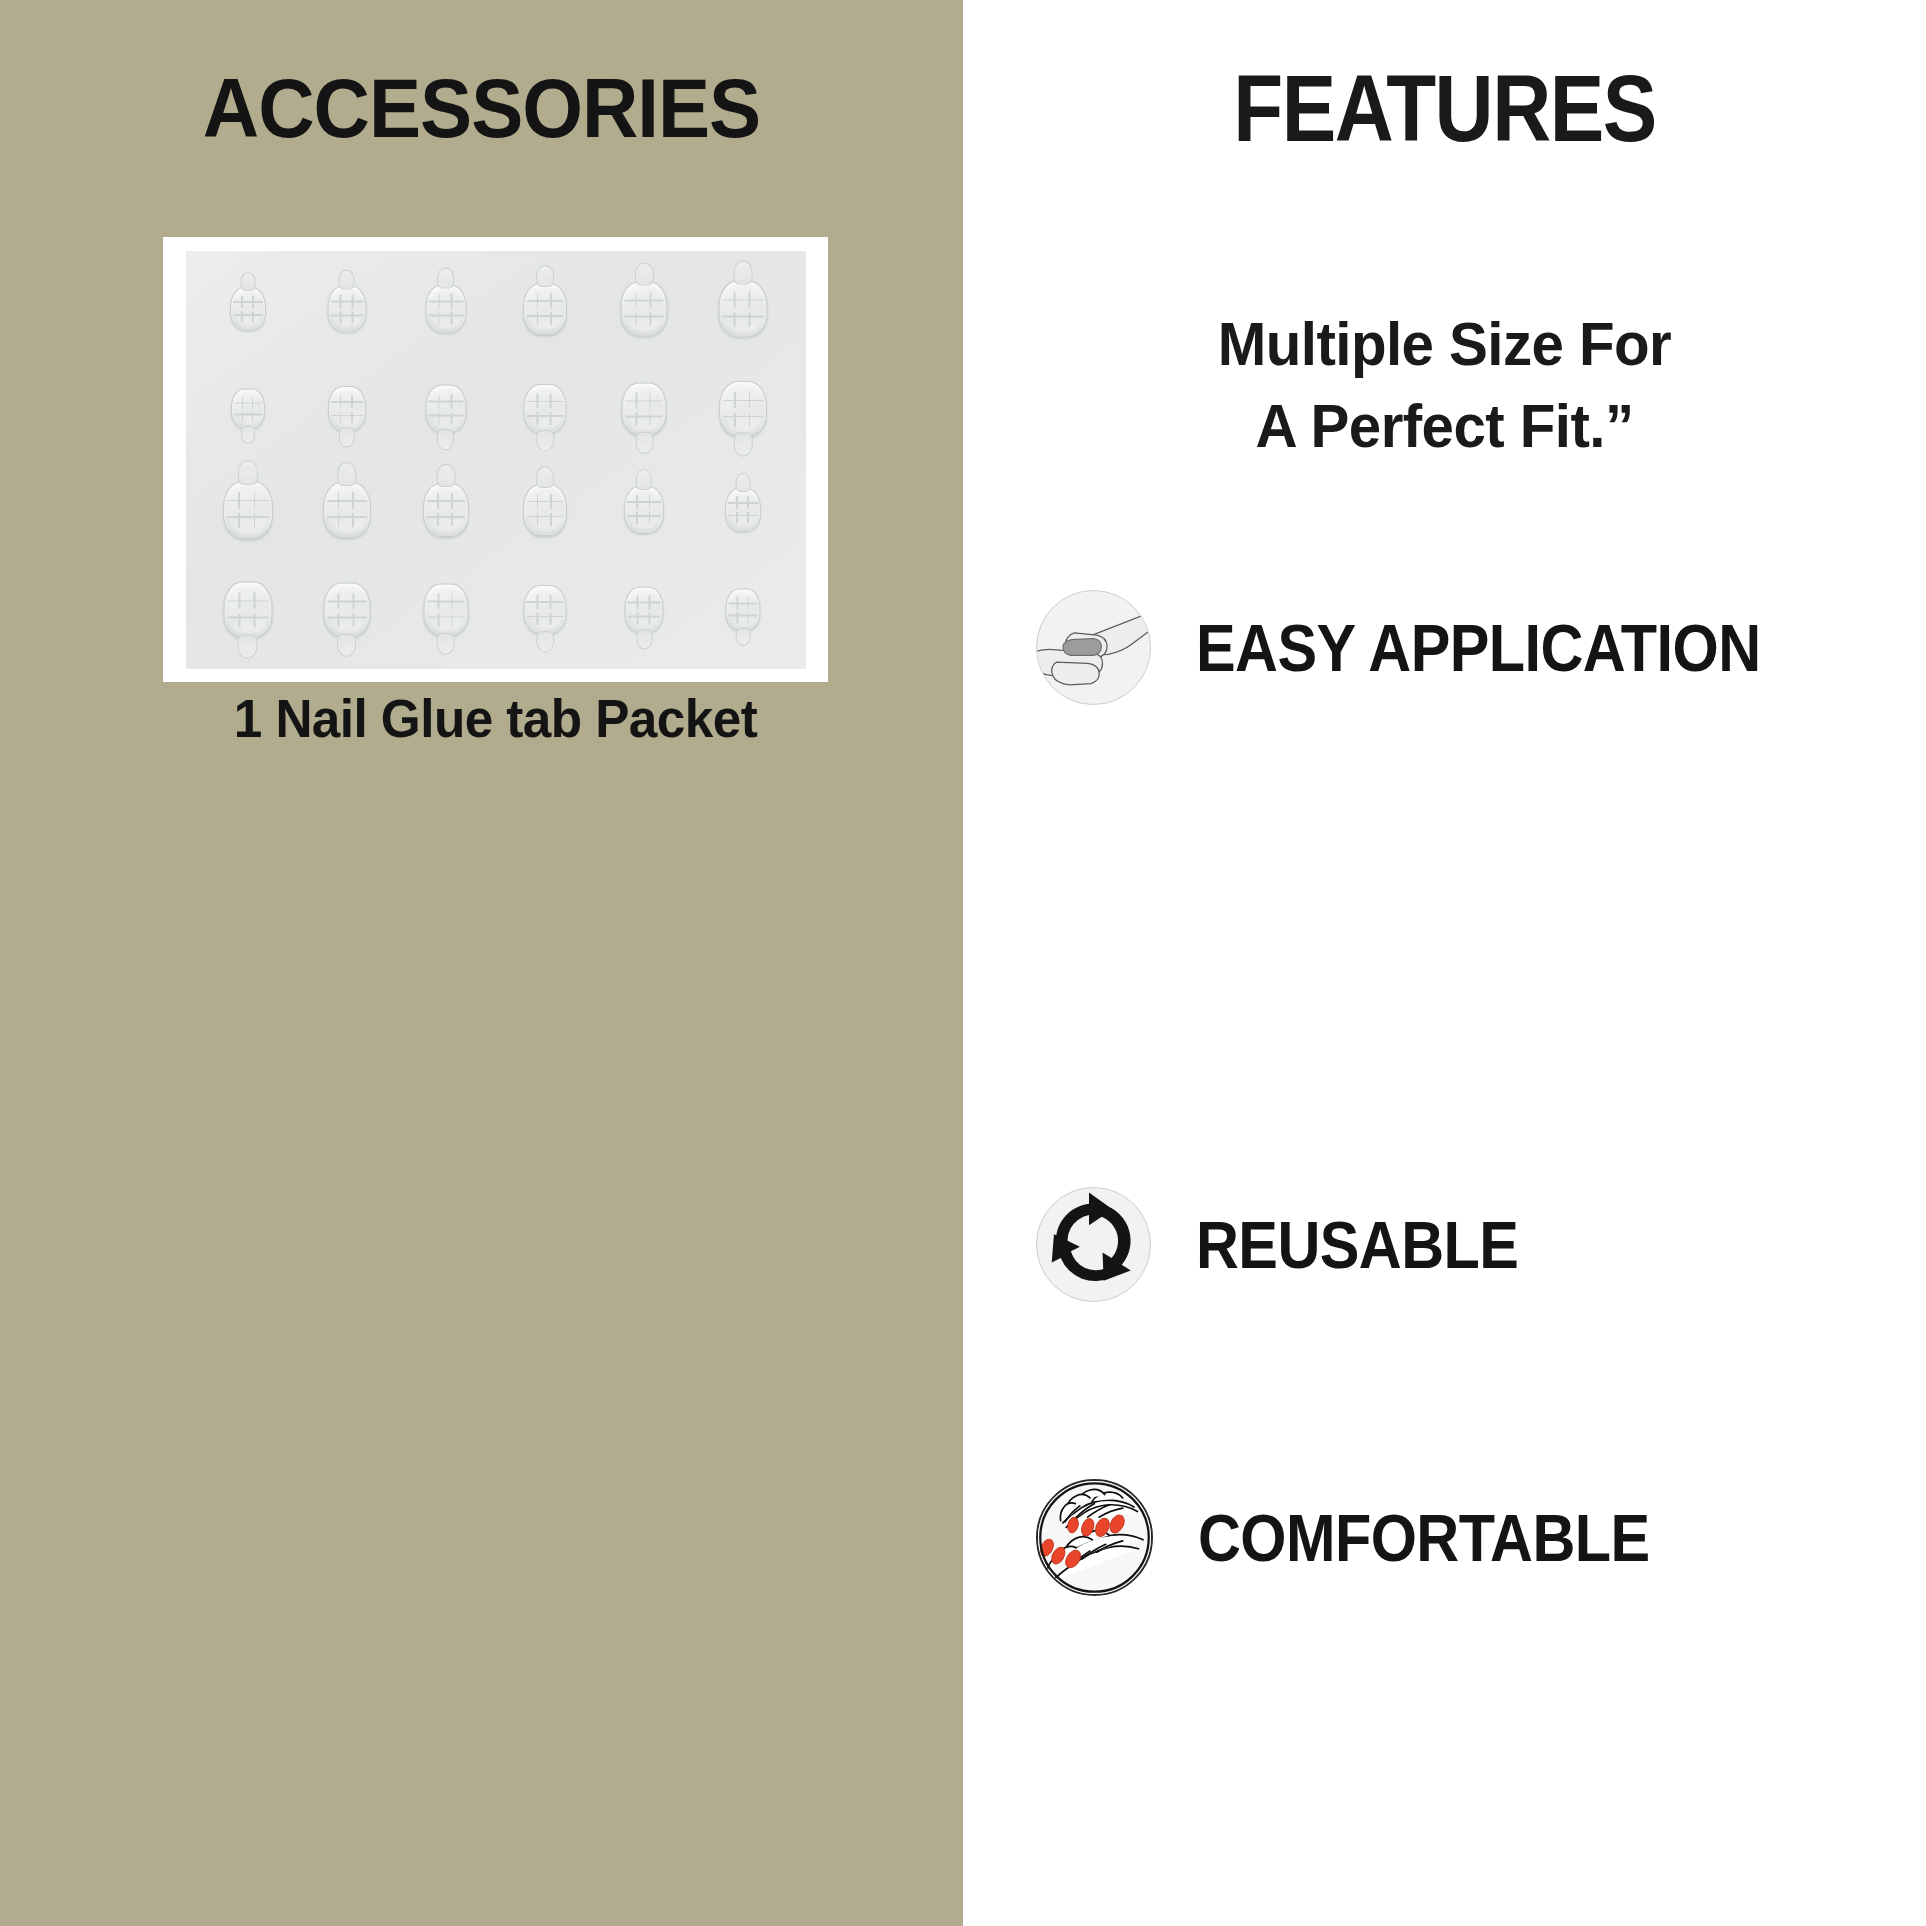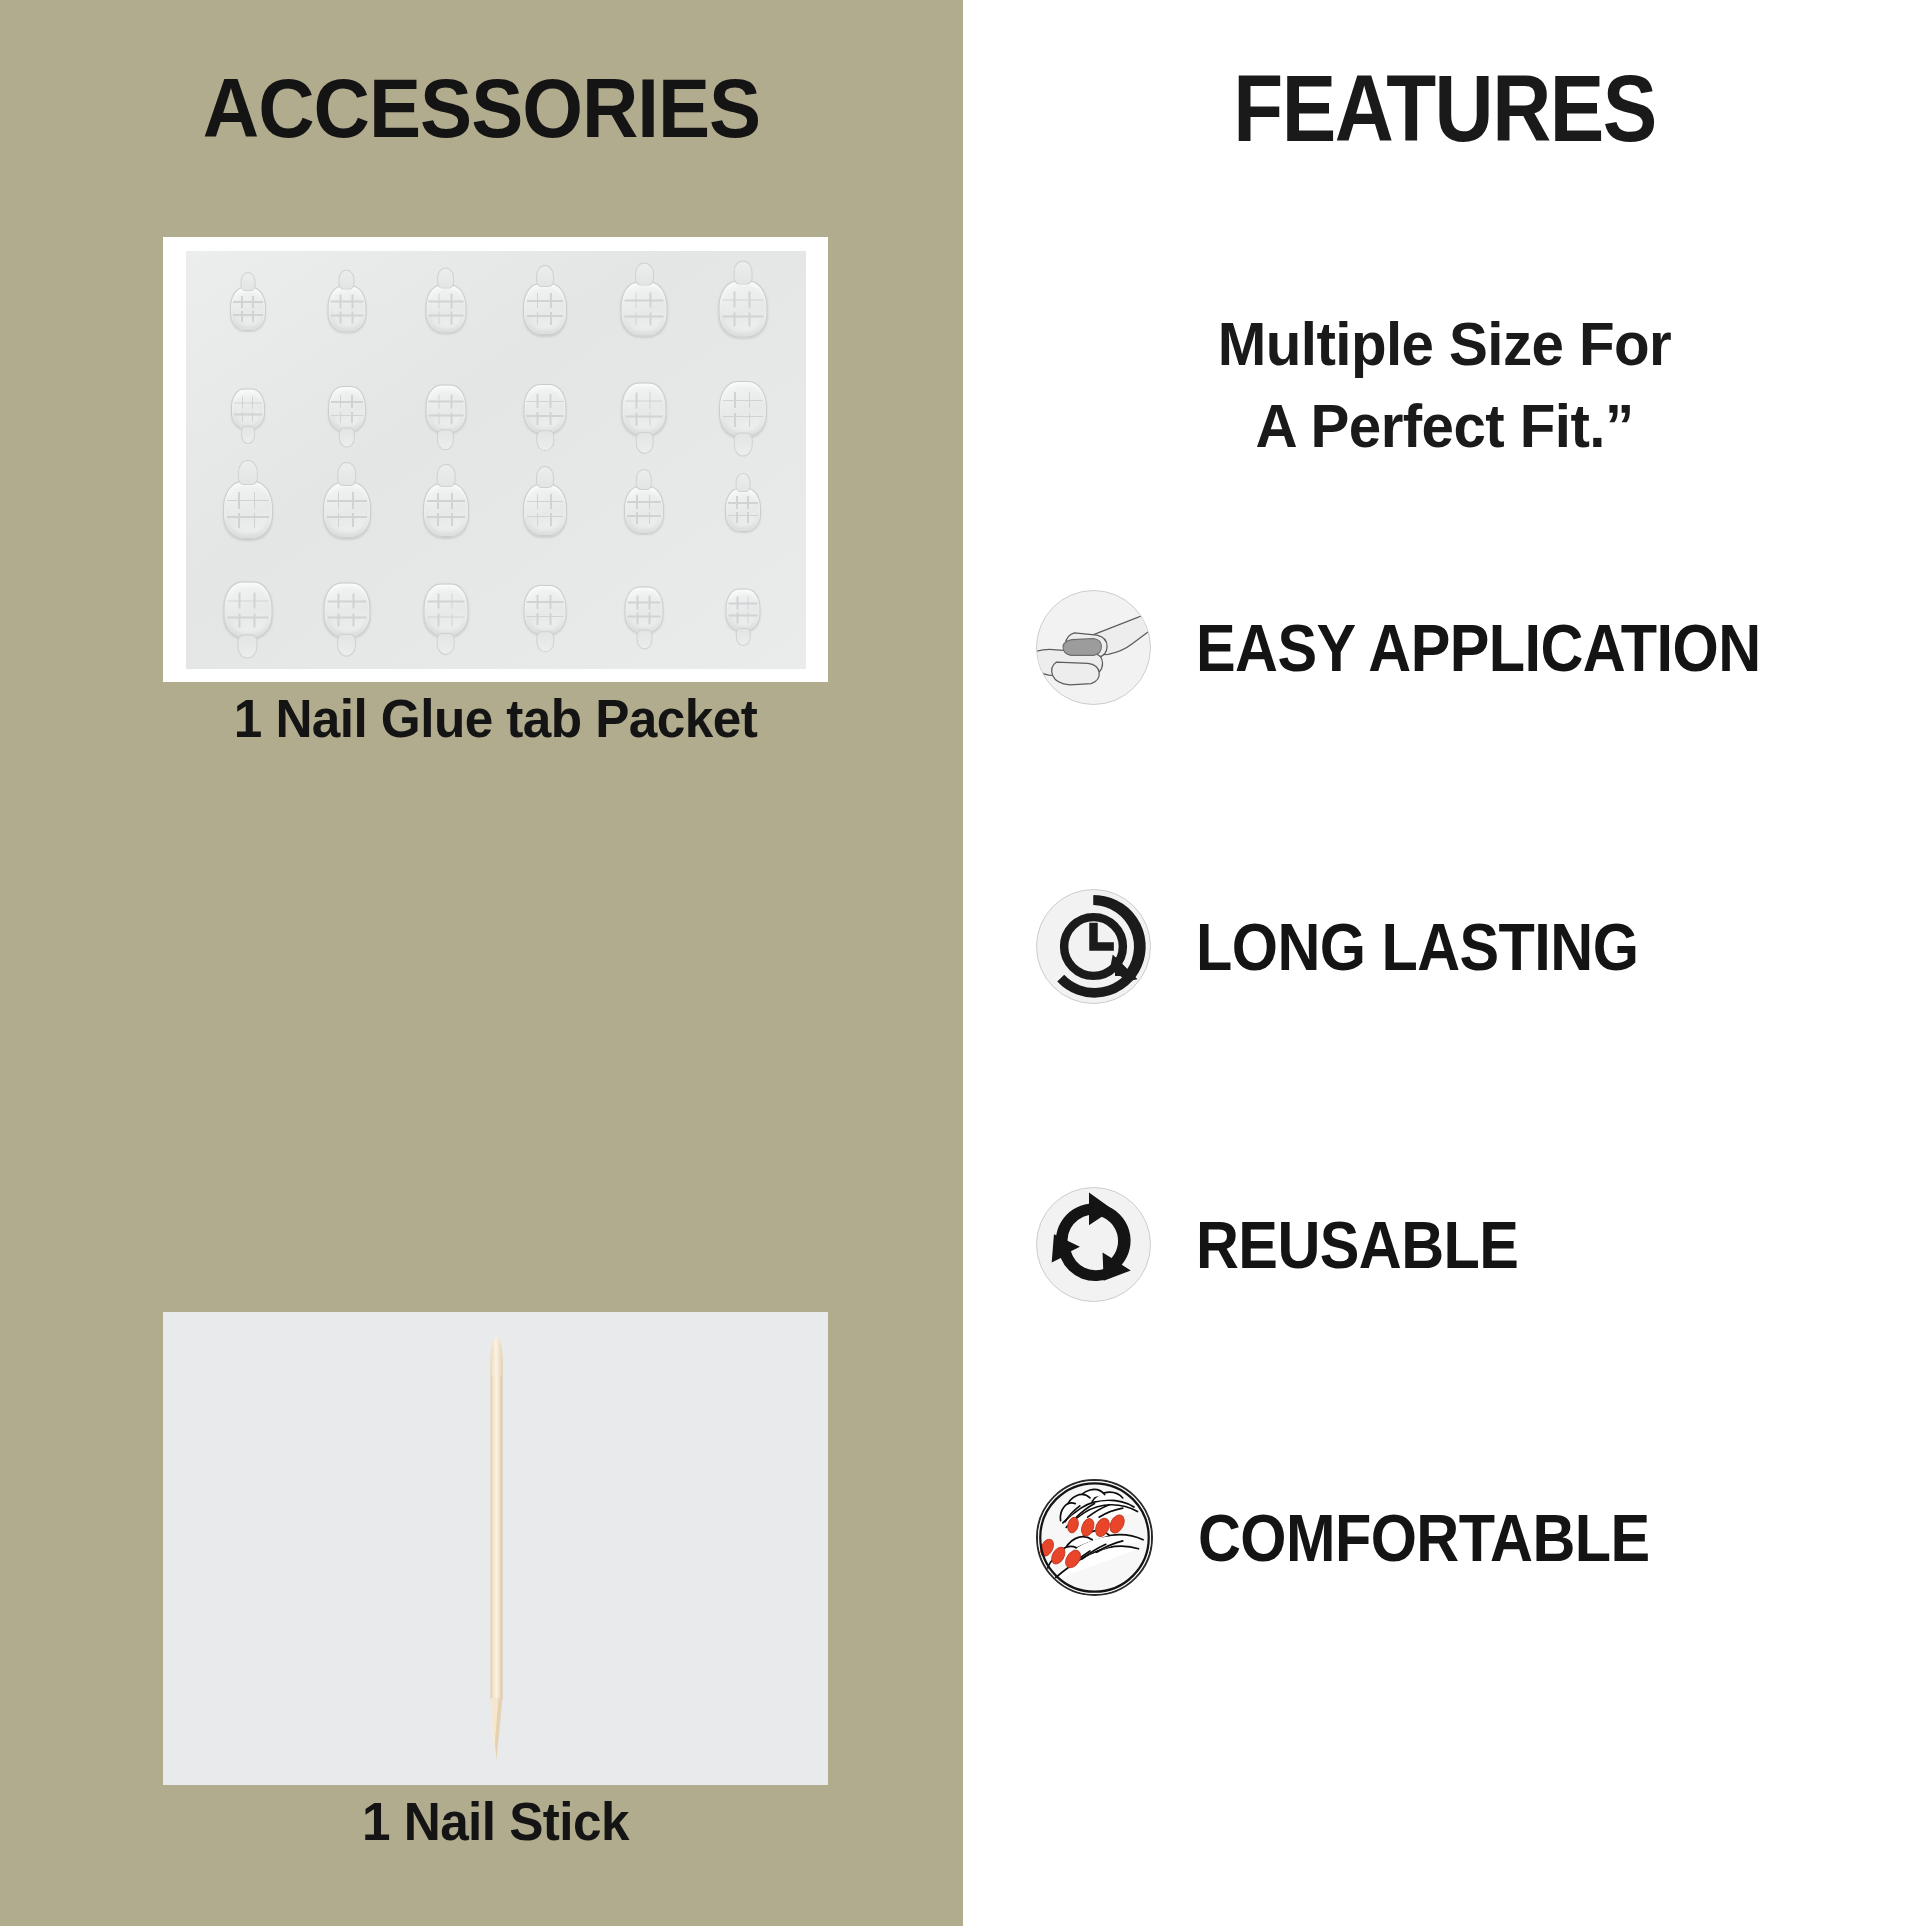--- a/index.html
+++ b/index.html
@@ -534,31 +534,20 @@
                   <div class="gl gh" style="top: 62%; left: 6%; width: 88%;"></div>
                 </div>
               </div>
             </div>
         </div>
       </div>
       <div class="acc-caption">1 Nail Glue tab Packet</div>
     </div>
 
 
-    <div class="acc-item" id="item-stick">
-      <div class="acc-photo" id="stick-photo">
-        <div class="stick">
-          <div class="body"></div>
-          <div class="head"></div>
-          <div class="tip"></div>
-          <div class="tip2"></div>
-        </div>
-      </div>
-      <div class="acc-caption">1 Nail Stick</div>
-    </div>
 
   </div>
 
   <div class="right-panel">
 
     <div class="features-title">FEATURES</div>
 
     <div class="tagline">
       <div>Multiple Size For</div>
       <div>A Perfect Fit.”</div>
@@ -572,33 +561,20 @@
             <path d="M66 74 Q52 78 50 94 Q48 112 66 118 L108 118 Q124 114 124 98 Q124 82 106 78 Z"></path>
             <path d="M-4 108 Q10 102 34 104 L96 108 Q116 112 116 128 Q116 146 96 150 L30 150 Q4 148 -6 136 Z"></path>
             <path d="M34 126 Q22 134 28 150 Q34 164 58 166 L96 164 Q112 158 110 144 Q108 130 90 128 Z"></path>
           </g>
           <path d="M46 98 Q48 88 62 86 L100 84 Q114 86 114 98 Q114 112 100 114 L60 114 Q46 112 46 98 Z" fill="#9c9c9c" stroke="#6d6d6d" stroke-width="2"></path>
         </svg>
       </div>
       <div class="feature-label">EASY APPLICATION</div>
     </div>
 
-    <div class="feature-row" id="feat-1">
-      <div class="feature-icon">
-        <svg class="ico-svg" viewBox="0 0 200 200">
-          <path d="M100 18 A82 82 0 1 1 42 156" fill="none" stroke="#1b1b1b" stroke-width="17" stroke-linecap="butt"></path>
-          <path d="M100 18 A82 82 0 0 1 158 156" fill="none" stroke="#1b1b1b" stroke-width="17"></path>
-          <circle cx="100" cy="100" r="52" fill="none" stroke="#1b1b1b" stroke-width="15"></circle>
-          <path d="M100 58 L100 100 L136 100" fill="none" stroke="#1b1b1b" stroke-width="15" stroke-linecap="butt"></path>
-          <path d="M138 118 L138 152 L172 152 Z" fill="#1b1b1b"></path>
-          <path d="M134 114 L178 158 L158 162 L130 136 Z" fill="#1b1b1b"></path>
-        </svg>
-      </div>
-      <div class="feature-label">LONG LASTING</div>
-    </div>
 
     <div class="feature-row" id="feat-2">
       <div class="feature-icon">
         <svg class="ico-svg" viewBox="0 0 200 200">
           <g fill="#141414">
 
             <path d="M38 118 A66 66 0 0 1 92 28 L92 8 L134 38 L92 66 L92 48 A46 46 0 0 0 58 112 Z"></path>
 
             <path d="M118 30 A66 66 0 0 1 150 136 L166 146 L118 164 L116 114 L132 124 A46 46 0 0 0 112 50 Z"></path>
 

